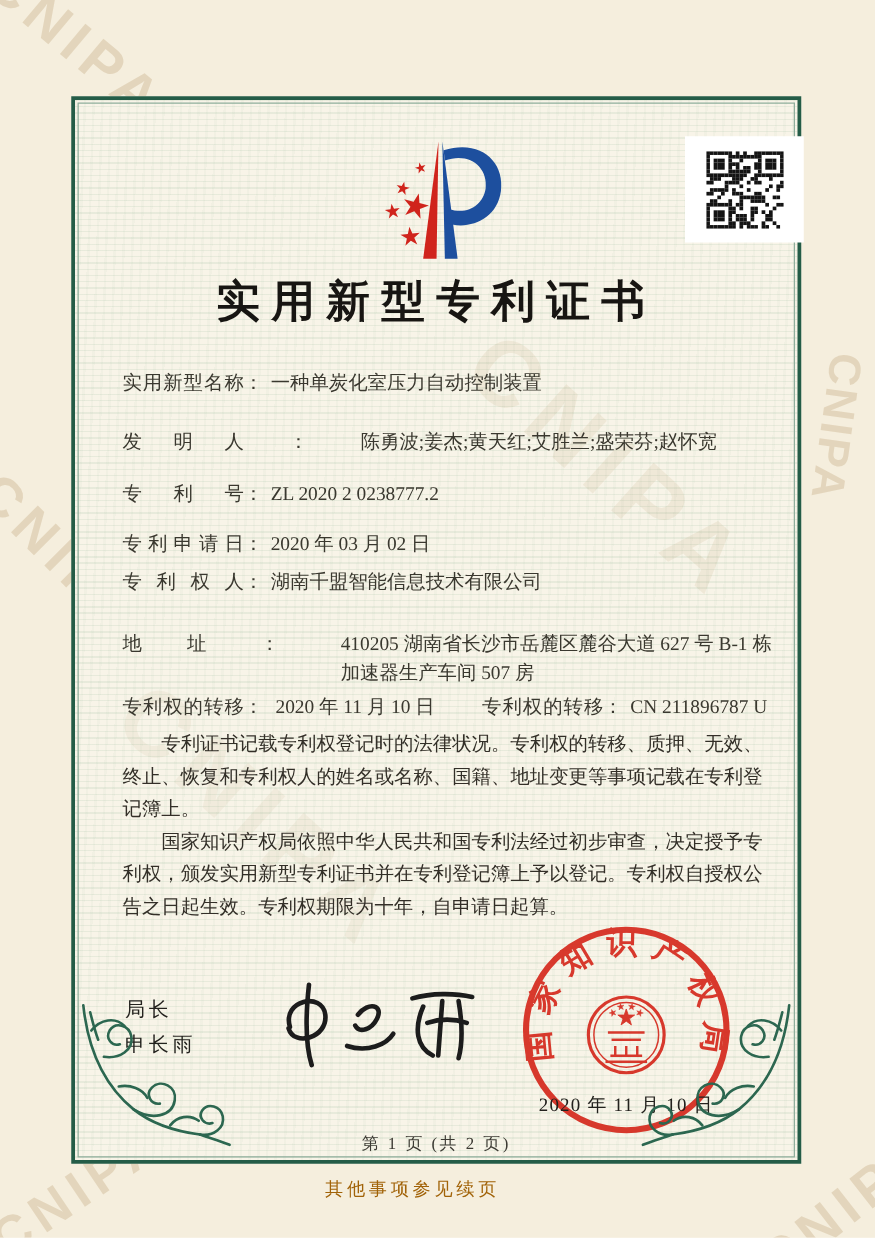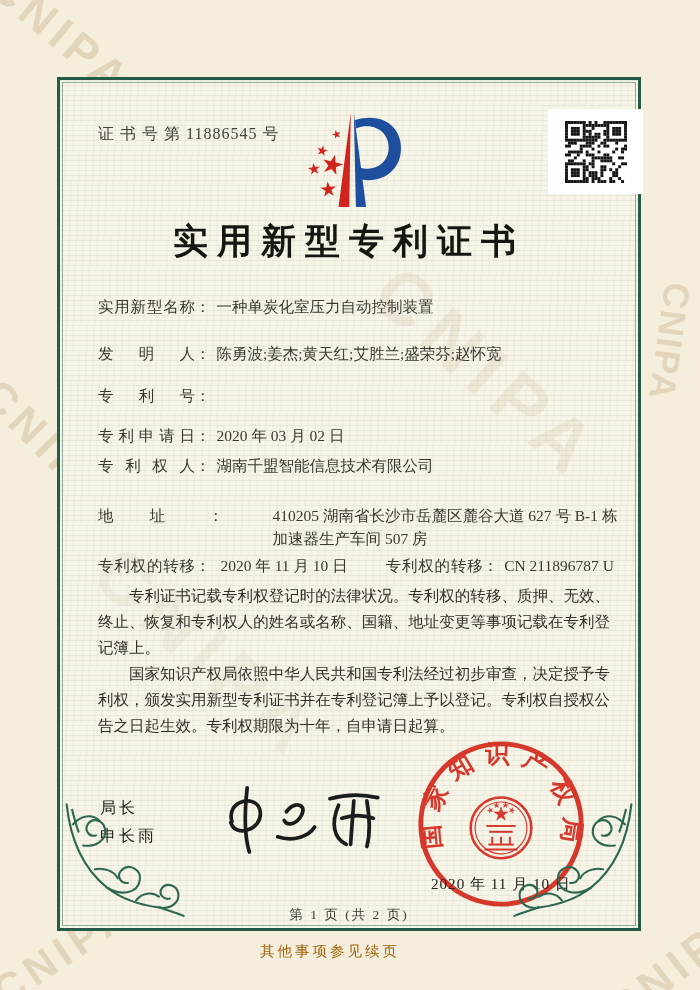--- a/index.html
+++ b/index.html
@@ -45,21 +45,21 @@
   .title{
     position:absolute;left:0;top:138px;width:100%;text-align:center;
     font-size:35px;font-weight:600;color:#171512;letter-spacing:9px;
   }
   
   .fields{position:absolute;left:38px;top:0;width:520px;font-size:15.5px;color:#3a382f;}
   .frow{position:absolute;left:0;display:flex;align-items:flex-start;line-height:23px;}
   .flabel{display:inline-block;width:97px;text-align:justify;text-align-last:justify;}
   .fcolon{display:inline-block;}
   .fvalue{display:inline-block;margin-left:6px;max-width:440px;}
-  .row-name{top:215px;} .row-inv{top:262px;} .row-pno{top:304px;}
+  .row-name{top:215px;} .row-inv{top:262px;gap:36px;} .row-pno{top:304px;}
   .row-fdate{top:344px;} .row-holder{top:374px;align-items:flex-end;} .row-addr{top:424px;gap:43px;}
   .row-grant{top:474px;}
   .grant-pair2{margin-left:38px;display:flex;}
   
   .body-text{
     position:absolute;left:38px;top:503px;width:512px;
     font-size:15.5px;line-height:26px;color:#332f28;text-align:justify;
   }
   .body-text p{margin:0;text-indent:2em;}
   
@@ -88,21 +88,20 @@
 <span class="wm wm-right">CNIPA</span>
 <span class="wm wm-lmid">CNIPA</span>
 <span class="wm wm-bl">CNIPA</span>
 <span class="wm wm-br">CNIPA</span>
 
 <div class="frame">
   <div class="frame-inner"></div>
   <span class="wm-in wm-inA">CNIPA</span>
   <span class="wm-in wm-inB">CNIPA</span>
 
-  <div class="cert-no">证 书 号 第 11886545 号</div>
 
   <div class="logo">
     <svg viewBox="0 0 120 102" width="124" height="104" xmlns="http://www.w3.org/2000/svg">
       <defs>
         <path id="lgst" d="M0,-10 L2.25,-3.09 L9.51,-3.09 L3.63,1.18 L5.88,8.09 L0,3.82 L-5.88,8.09 L-3.63,1.18 L-9.51,-3.09 L-2.25,-3.09 Z"></path>
       </defs>
       <g fill="#d0241c">
         <use href="#lgst" transform="translate(35,26) scale(0.45) rotate(-15)"></use>
         <use href="#lgst" transform="translate(21,42) scale(0.55) rotate(12)"></use>
         <use href="#lgst" transform="translate(13,60) scale(0.62) rotate(-8)"></use>
@@ -356,20 +355,21 @@
       <span class="fvalue">一种单炭化室压力自动控制装置</span>
     </div>
     <div class="frow row-inv">
       <span class="flabel">发明人</span>
         <span class="fcolon">：</span>
       <span class="fvalue">陈勇波;姜杰;黄天红;艾胜兰;盛荣芬;赵怀宽</span>
     </div>
     <div class="frow row-pno">
       <span class="flabel">专利号</span>
         <span class="fcolon">：</span>
+      <span class="fvalue">ZL 2020 2 0238777.2</span>
     </div>
     <div class="frow row-fdate">
       <span class="flabel">专利申请日</span>
         <span class="fcolon">：</span>
       <span class="fvalue">2020 年 03 月 02 日</span>
     </div>
     <div class="frow row-holder">
       <span class="flabel">专利权人</span>
         <span class="fcolon">：</span>
       <span class="fvalue">湖南千盟智能信息技术有限公司</span>

